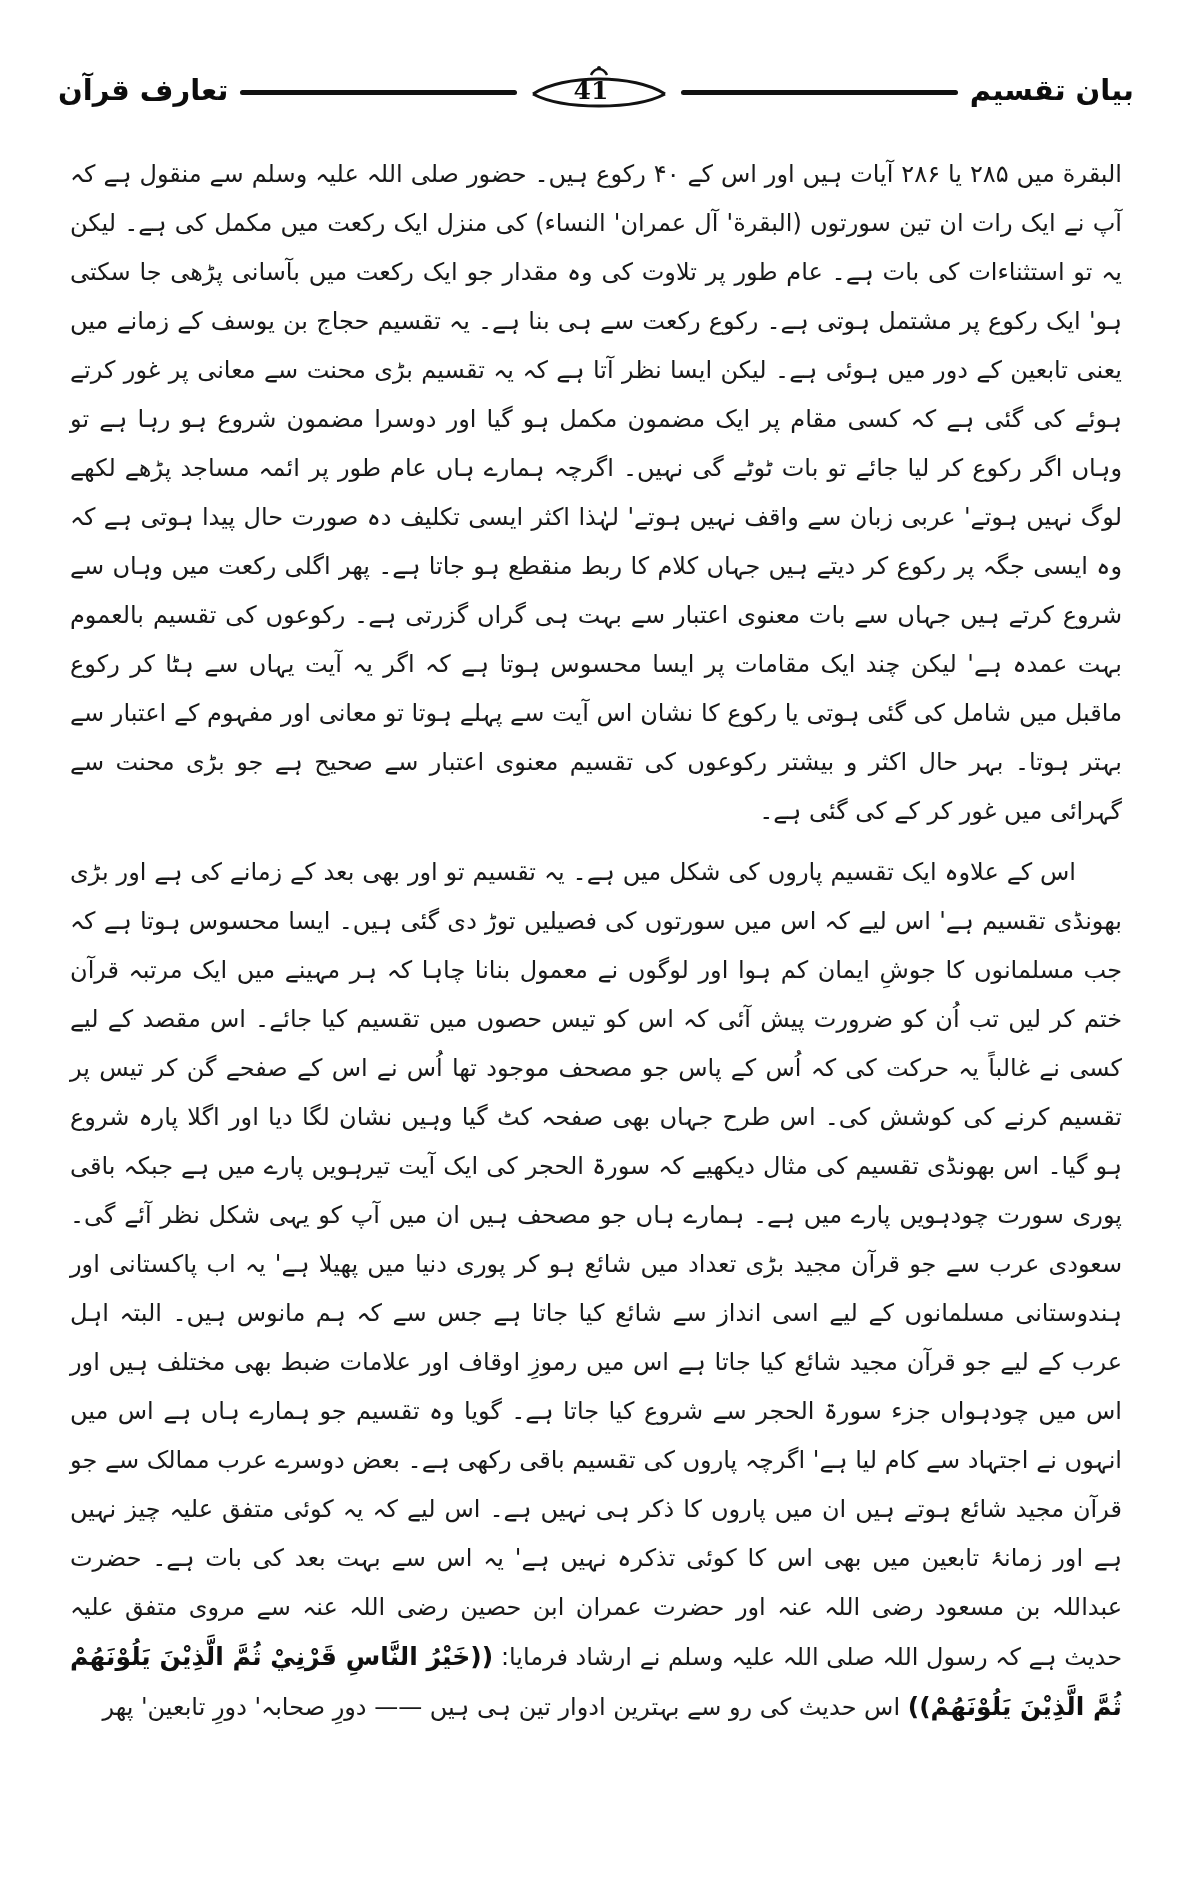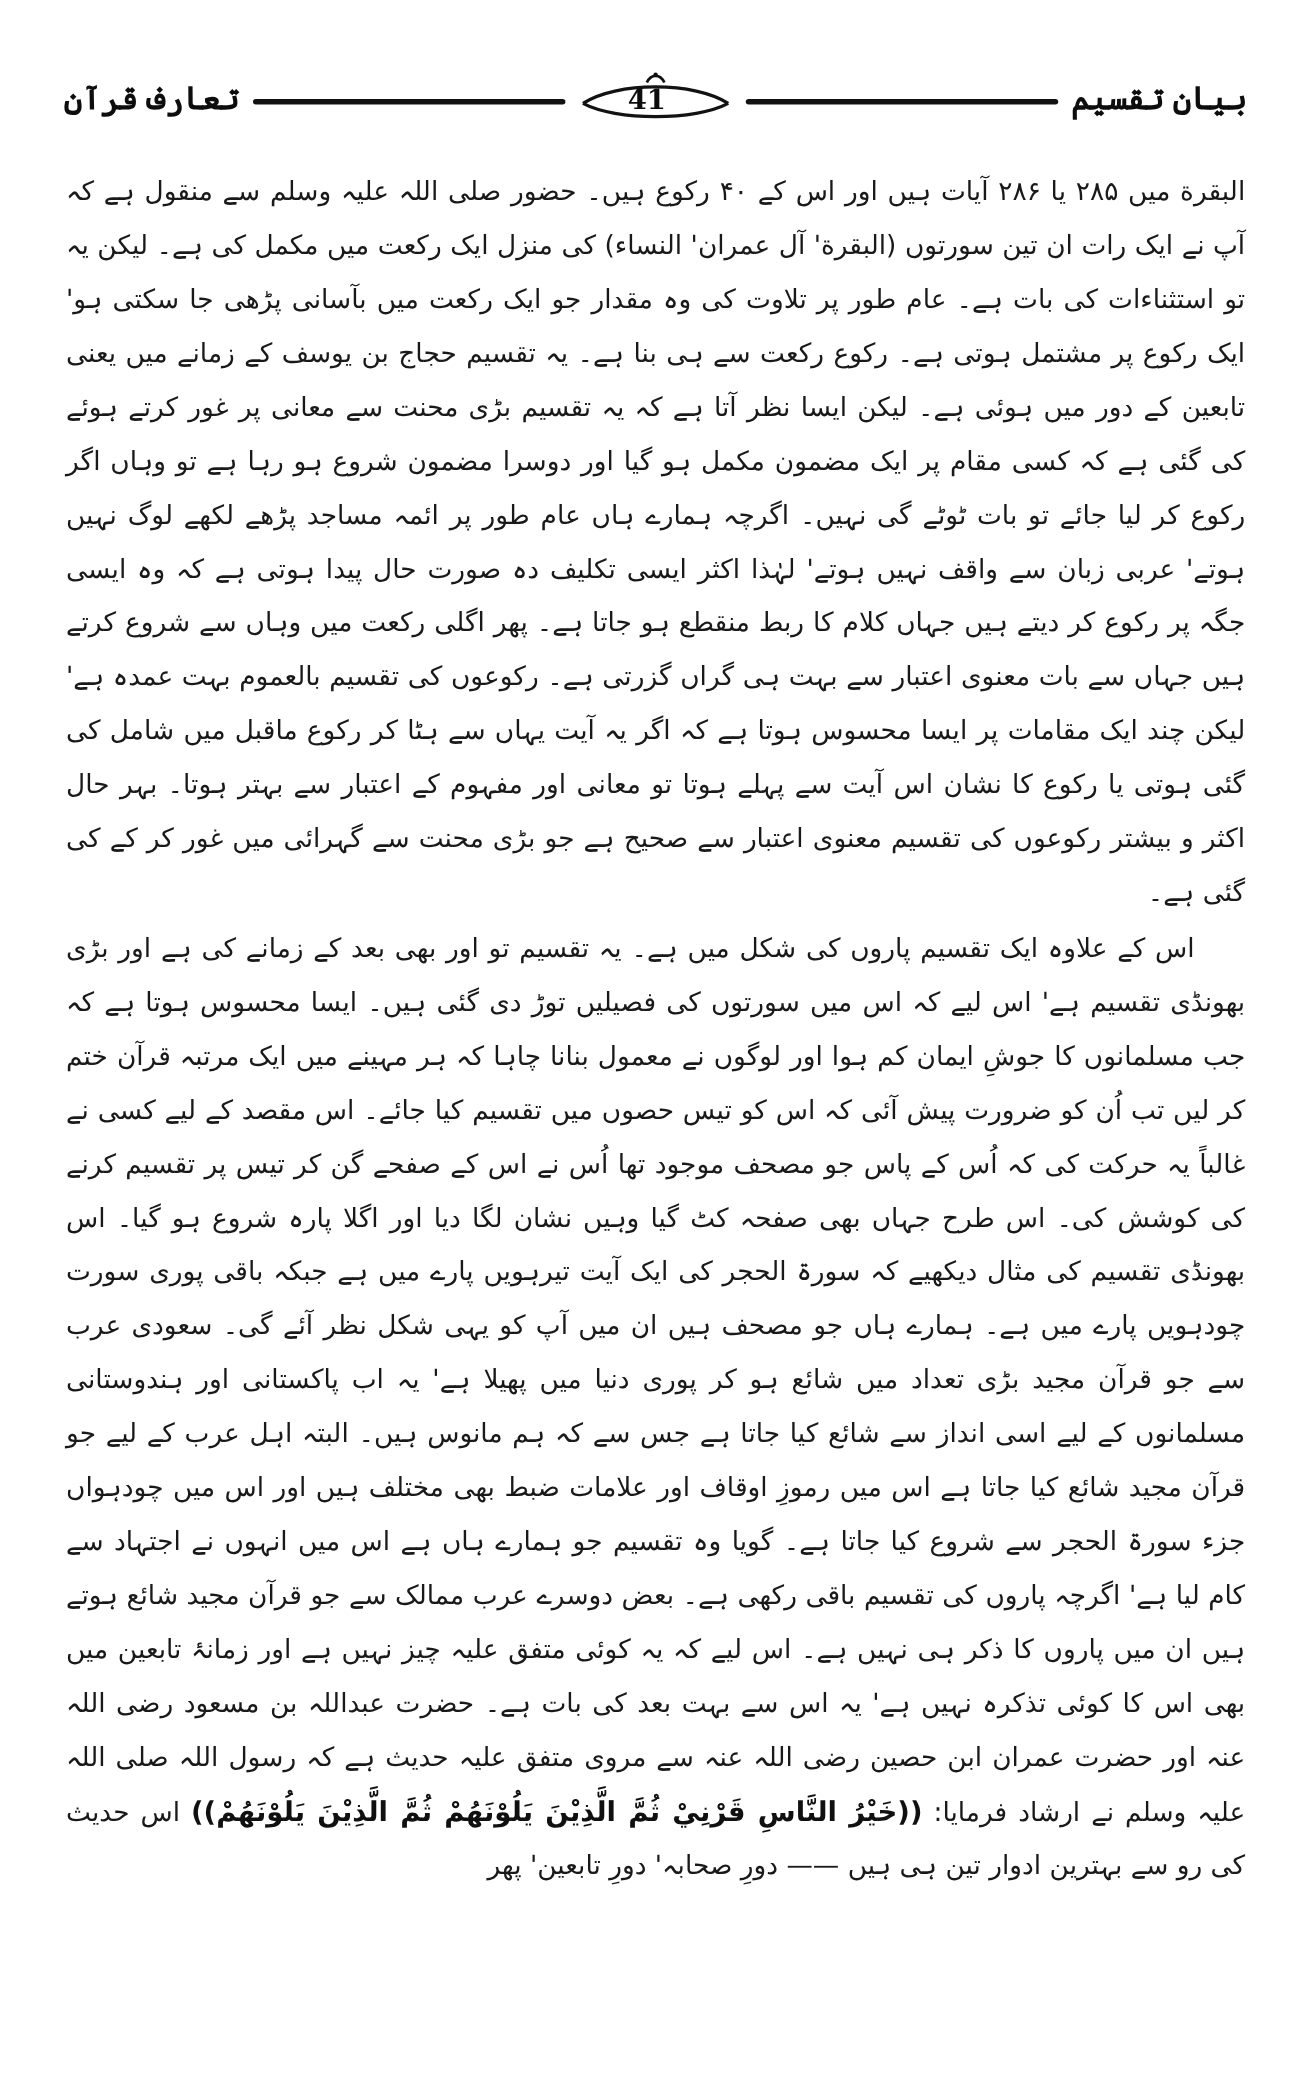--- a/index.html
+++ b/index.html
@@ -28,21 +28,20 @@
     gap: 12px;
     height: 52px;
     margin-bottom: 34px;
   }
   .header-title {
     font-weight: bold;
     font-size: 29px;
     white-space: nowrap;
     color: #0d0d0d;
     line-height: 1;
-    font-family: Liberation Serif, serif;
   }
   .header-rule {
     flex: 1 1 auto;
     height: 5px;
     background: #121212;
     border-radius: 4px;
     position: relative;
     top: 2px;
   }
   .ornament {
@@ -68,21 +67,21 @@
   }
   
   .page-body {
     font-size: 24px;
     line-height: 49px;
     text-align: justify;
     text-justify: inter-word;
     color: #191919;
   }
   .para {
-    margin: 2px;
+    margin: 12px;
     padding: 0;
   }
   .para.indented {
     text-indent: 46px;
   }
   .hadith {
     font-weight: bold;
     font-size: 25px;
     color: #101010;
   }

